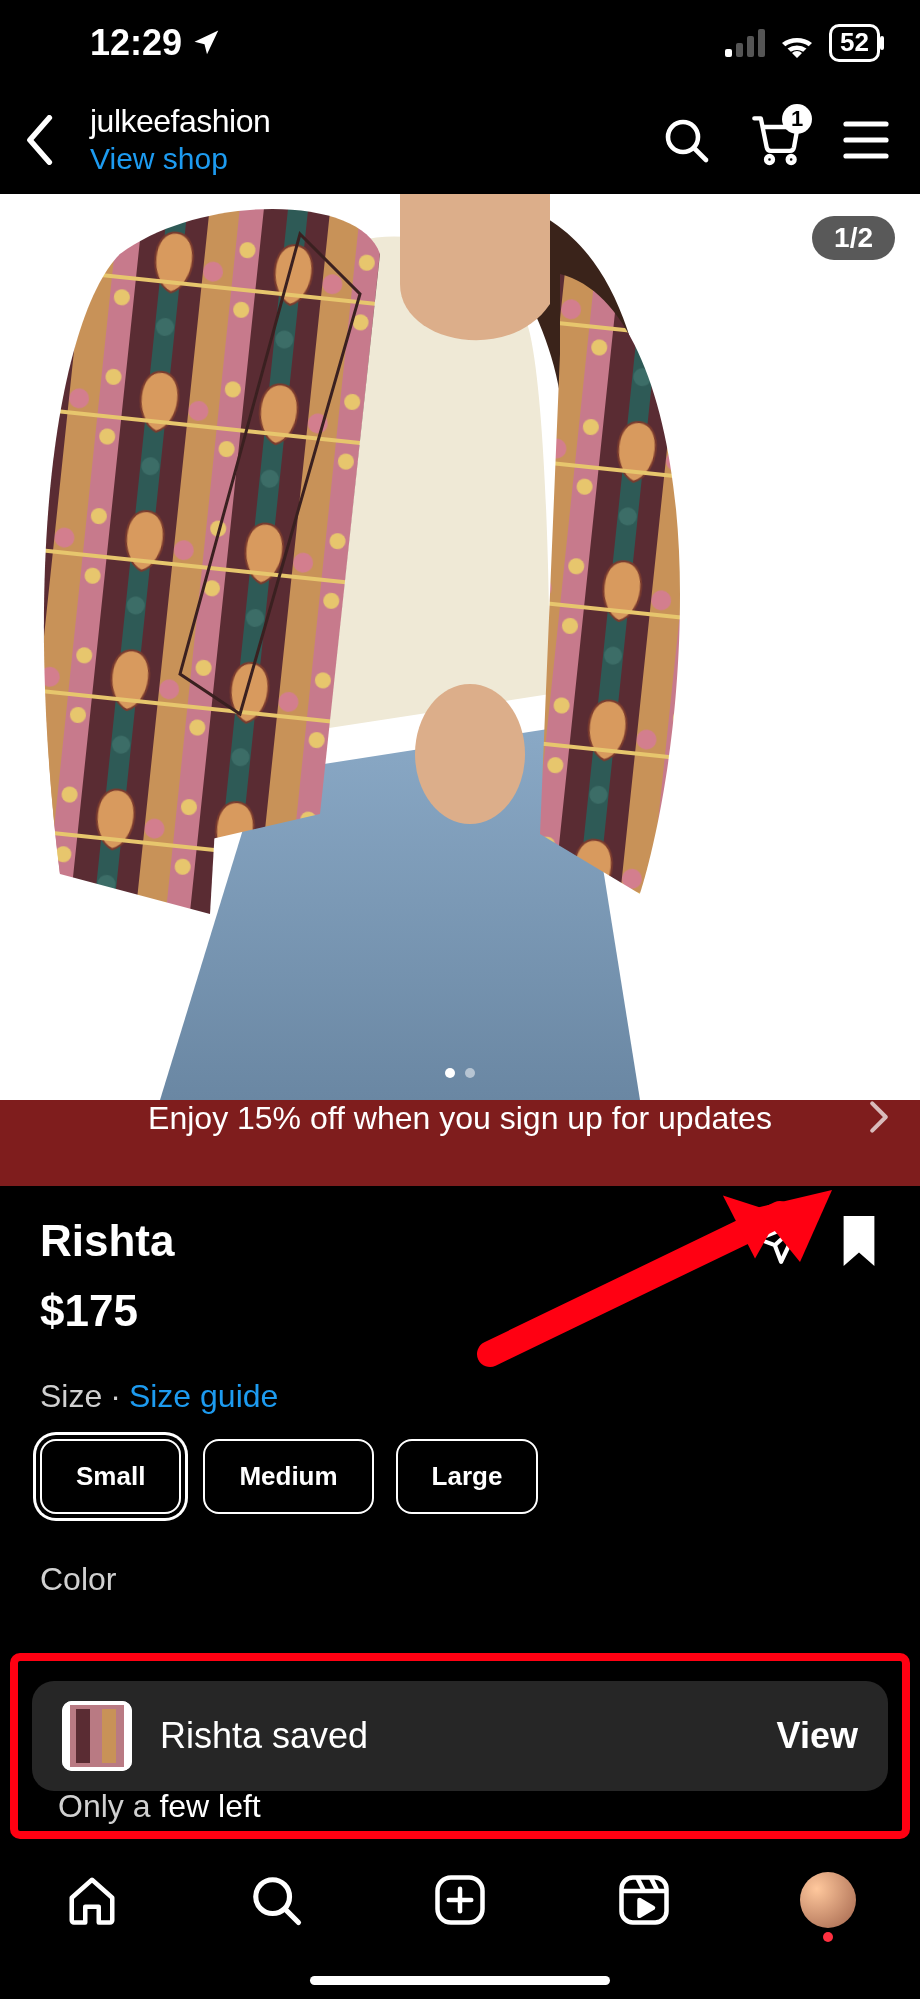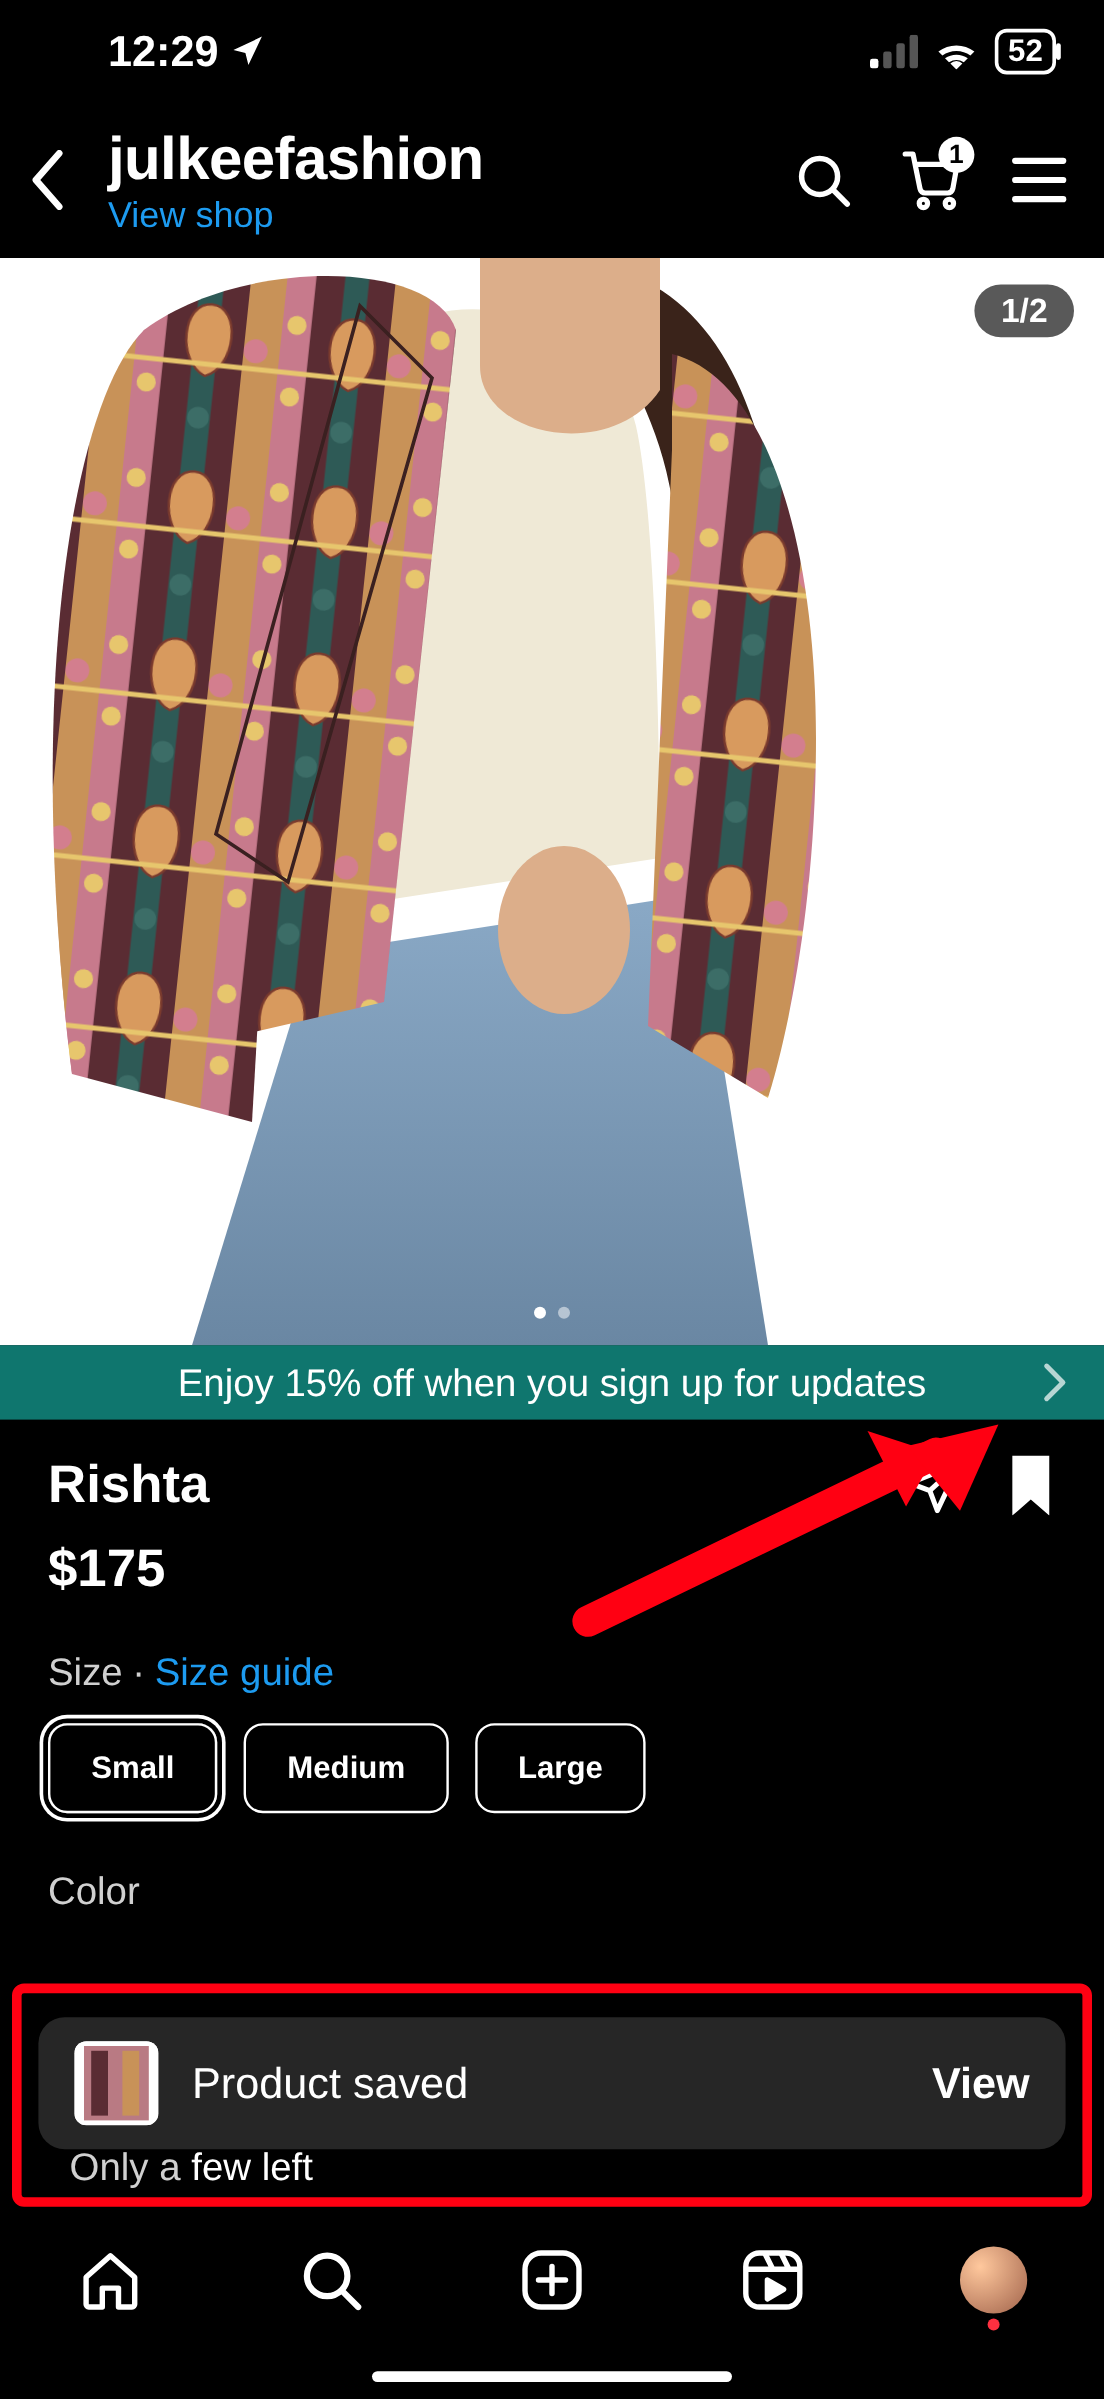--- a/index.html
+++ b/index.html
@@ -7,34 +7,34 @@
   
   .status-bar{display:flex;justify-content:space-between;align-items:center;height:85px;padding:0 40px 0 90px;font-size:36px;font-weight:700}
   .status-left{display:flex;align-items:center;gap:10px}
   .status-right{display:flex;align-items:center;gap:12px}
   .battery-pill{display:flex;align-items:center;border:3px solid #fff;border-radius:10px;padding:16px 8px;height:34px;font-size:26px;font-weight:800;position:relative}
   .battery-pill::after{content:"";position:absolute;right:-7px;top:9px;width:4px;height:14px;background:#fff;border-radius:2px}
   
   .shop-header{display:flex;align-items:center;padding:18px 30px 18px 20px;gap:28px}
   .back-btn{width:42px;height:42px;display:flex;align-items:center;justify-content:center}
   .shop-title-wrap{flex:1;display:flex;flex-direction:column}
-  .shop-name{font-size:50px;font-weight:700;letter-spacing:-.5px}
+  .shop-name{font-size:32px;font-weight:400;letter-spacing:-.5px}
   .shop-link{font-size:30px;color:#1d9bf0;margin-top:2px}
   .header-actions{display:flex;align-items:center;gap:40px}
   .cart-wrap{position:relative}
   .cart-badge{position:absolute;top:-10px;right:-10px;background:#fff;color:#000;border-radius:50%;width:30px;height:30px;font-size:22px;font-weight:800;display:flex;align-items:center;justify-content:center}
   
   .product-image{position:relative;height:906px;background:#fff;display:flex;justify-content:flex-start}
   .blazer-svg{height:100%}
   .page-pill{position:absolute;top:22px;right:25px;background:rgba(0,0,0,.65);border-radius:26px;font-size:28px;font-weight:600;padding:6px 22px}
   .carousel-dots{position:absolute;left:50%;bottom:22px;transform:translateX(-50%);display:flex;gap:10px}
   .dot{width:10px;height:10px;border-radius:50%;background:rgba(255,255,255,.5)}
   .dot.active{background:#fff}
   
-  .promo-banner{height:62px;background:#0f766e;display:flex;align-items:center;justify-content:center;position:relative;font-size:32px}
+  .promo-banner{height:86px;background:#7f1d1d;display:flex;align-items:flex-start;justify-content:center;position:relative;font-size:32px}
   .promo-banner .chev{position:absolute;right:30px;opacity:.7}
   
   .info{padding:30px 40px 0 40px;position:relative}
   .title-row{display:flex;align-items:center}
   .prod-title{font-size:44px;font-weight:800;flex:1}
   .title-actions{display:flex;gap:34px;align-items:center}
   .price{font-size:44px;font-weight:800;margin-top:20px}
   .size-row{margin-top:42px;font-size:32px;display:flex;align-items:center;gap:8px;color:#d0d0d0}
   .size-guide{color:#1d9bf0}
   .chips{display:flex;gap:22px;margin-top:24px}
@@ -224,21 +224,21 @@
 <div class="toast-frame">
   <div class="toast">
     <div class="toast-thumb">
       <svg width="70" height="70" viewBox="0 0 70 70">
           <rect width="70" height="70" fill="#fff"></rect>
           <rect x="8" y="4" width="54" height="62" fill="#b97a83"></rect>
           <rect x="14" y="8" width="14" height="54" fill="#5a2c33"></rect>
           <rect x="40" y="8" width="14" height="54" fill="#c89258"></rect>
         </svg>
     </div>
-    <span class="toast-msg">Product saved</span>
+    <span class="toast-msg">Rishta saved</span>
     <span class="toast-action">View</span>
   </div>
   <div class="few-left-peek">
     <span>Only a </span><b>few left</b>
   </div>
 </div>
 
 <div class="bottom-nav">
   <div class="nav-btn">
     <svg width="54" height="54" viewBox="0 0 24 24" fill="none" stroke="#fff" stroke-width="2" stroke-linejoin="round">

